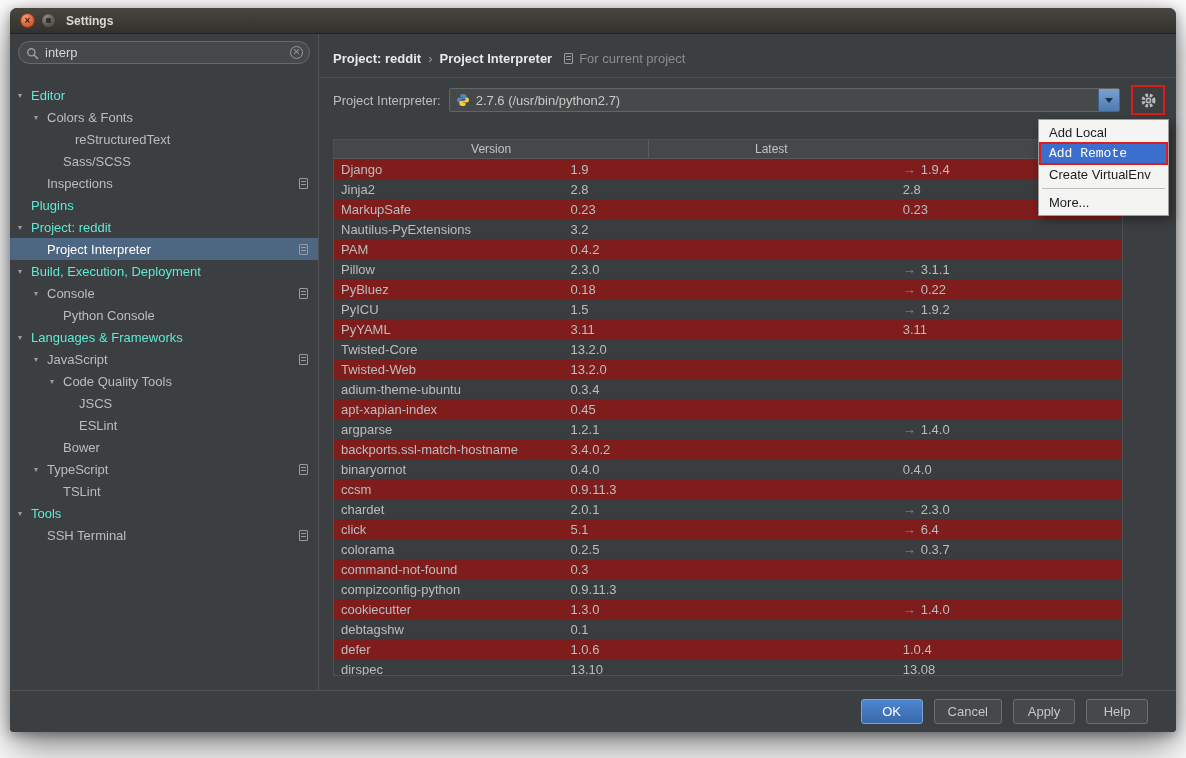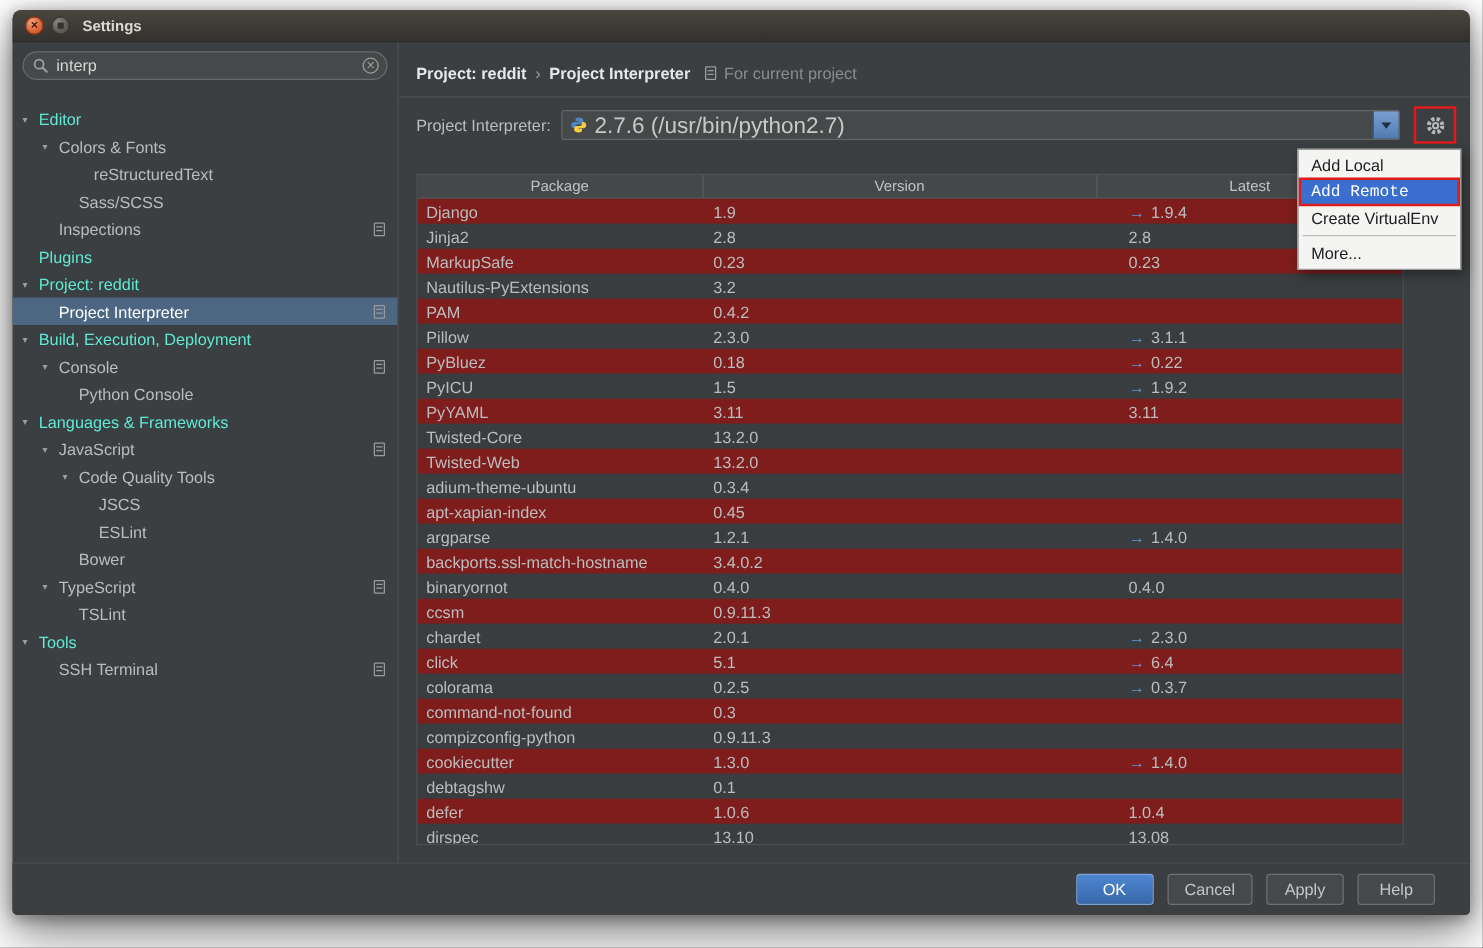--- a/index.html
+++ b/index.html
@@ -57,21 +57,21 @@
   .crumb { font-weight:bold; color:#e8e8e8; }
   .crumb-sep { color:#9a9a9a; margin:0 7px; }
   .scope { display:flex; align-items:center; margin-left:12px; color:#8c8c8c; gap:6px; }
   .scope .badge { margin-left:0; }
 
   .interp-row { display:flex; align-items:center; height:26px; margin:9px 16px 0 14px; }
   .interp-label { color:#bcbcbc; font-size:13px; flex:none; }
   .combo { flex:1; height:24px; margin-left:8px; background:#45494a;
            border:1px solid #646464; border-radius:2px; display:flex;
            align-items:center; padding-left:6px; position:relative; overflow:hidden; }
-  .combo-text { color:#c9c9c9; font-size:18px; margin-left:6px; }
+  .combo-text { color:#c9c9c9; font-size:13px; margin-left:6px; }
   .combo-arrow-btn { position:absolute; right:0; top:0; bottom:0; width:21px;
                      background:linear-gradient(#7ba0d0,#4f7bb1);
                      border-left:1px solid #3c5f8e; display:flex; align-items:center;
                      justify-content:center; cursor:pointer; }
   .combo-arrow-btn::after { content:""; width:0; height:0;
                             border-left:4px solid transparent; border-right:4px solid transparent;
                             border-top:5px solid #1e3048; }
   .gear-btn { width:24px; height:20px; margin-left:16px; flex:none; display:flex;
               align-items:center; justify-content:center; cursor:pointer;
               outline:2px solid #e01b1b; outline-offset:3px; }
@@ -274,21 +274,20 @@
         <div class="gear-btn">
           <svg width="17" height="17" viewBox="0 0 17 17">
             <circle cx="8.5" cy="8.5" r="5.4" fill="none" stroke="#b7b9ba" stroke-width="3.2" stroke-dasharray="2.6 1.75"></circle>
             <circle cx="8.5" cy="8.5" r="2.1" fill="none" stroke="#b7b9ba" stroke-width="1.6"></circle>
           </svg>
         </div>
       </div>
 
       <div class="pkg-table">
         <div class="pkg-header">
-            <div class="hcell hc0">Package</div>
             <div class="hcell hc1">Version</div>
             <div class="hcell hc2">Latest</div>
           </div>
         <div>
             <div class="pkg-row even">
     <div class="cell c-package">Django</div>
     <div class="cell c-version">1.9</div>
     <div class="cell c-latest">
       <span class="up-arrow">→</span>
       <span class="latest-text">1.9.4</span>

